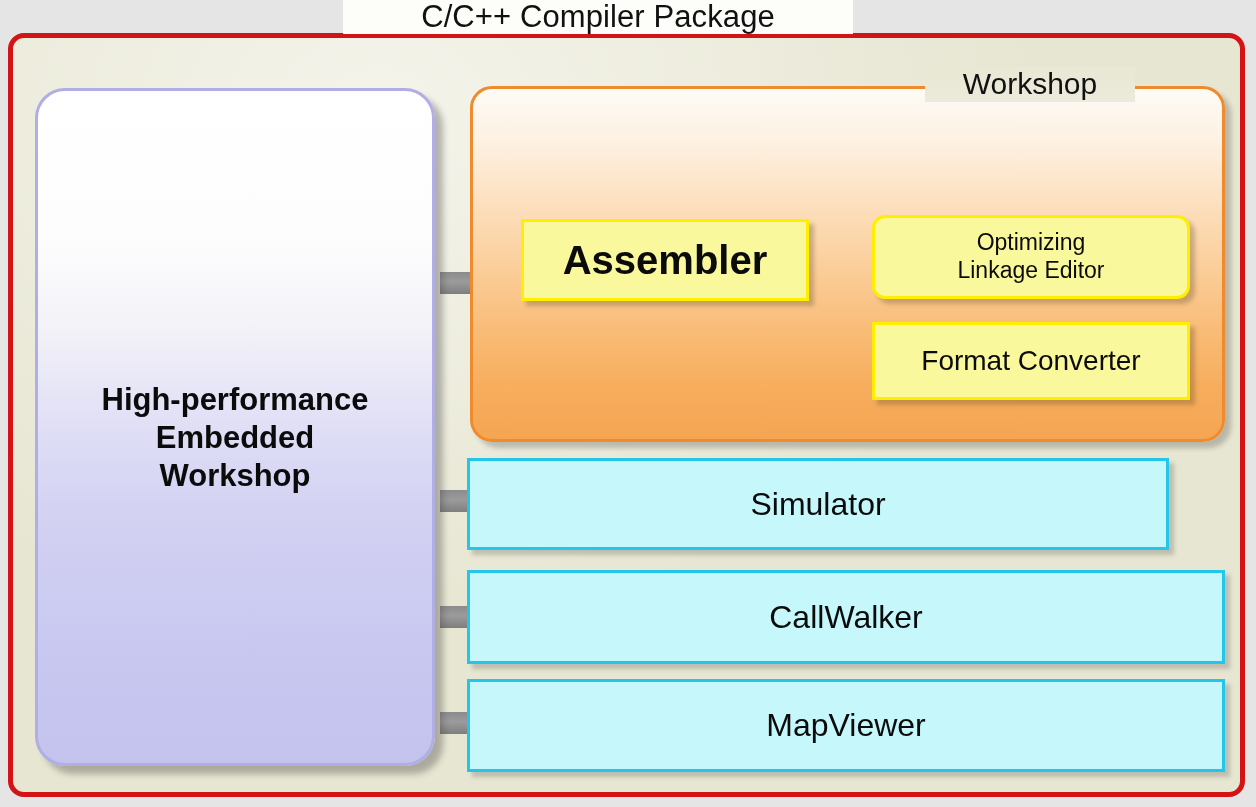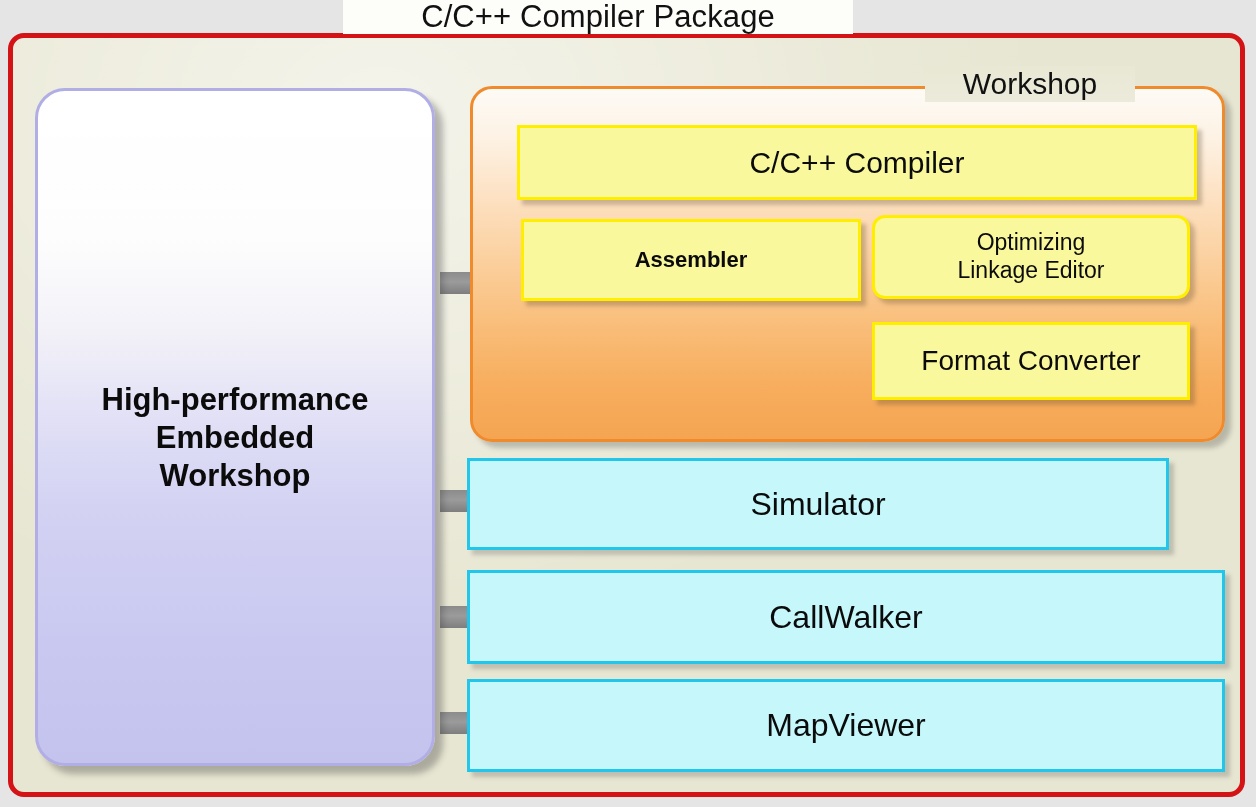--- a/index.html
+++ b/index.html
@@ -156,22 +156,22 @@
     justify-content: center;
     text-align: center;
     color: #0b0b0b;
     z-index: 12;
   }
   .ybox-compiler {
     left: 517px; top: 125px; width: 680px; height: 75px;
     font-size: 30px;
   }
   .ybox-assembler {
-    left: 521px; top: 219px; width: 340px; height: 82px;
-    font-size: 22px; font-weight: bold;
+    left: 521px; top: 219px; width: 288px; height: 82px;
+    font-size: 40px; font-weight: bold;
   }
   .ybox-linkage {
     left: 872px; top: 215px; width: 318px; height: 84px;
     font-size: 23px; line-height: 1.2; border-radius: 13px;
   }
   .ybox-stdlib {
     left: 524px; top: 321px; width: 320px; height: 82px;
     font-size: 21px; font-weight: bold; line-height: 1.2;
   }
   .ybox-format {
@@ -212,21 +212,20 @@
   </div>
 
   <div class="connector conn-1"></div>
   <div class="connector conn-2"></div>
   <div class="connector conn-3"></div>
   <div class="connector conn-4"></div>
 
   <div class="toolchain"></div>
   <div class="toolchain-title">Workshop</div>
 
-  <div class="ybox ybox-compiler">C/C++ Compiler</div>
 
   <div class="ybox ybox-assembler">Assembler</div>
 
   <div class="ybox ybox-linkage">Optimizing<br>Linkage Editor</div>
 
 
   <div class="ybox ybox-format">Format Converter</div>
 
   <div class="cbox cbox-sim">Simulator</div>
 

